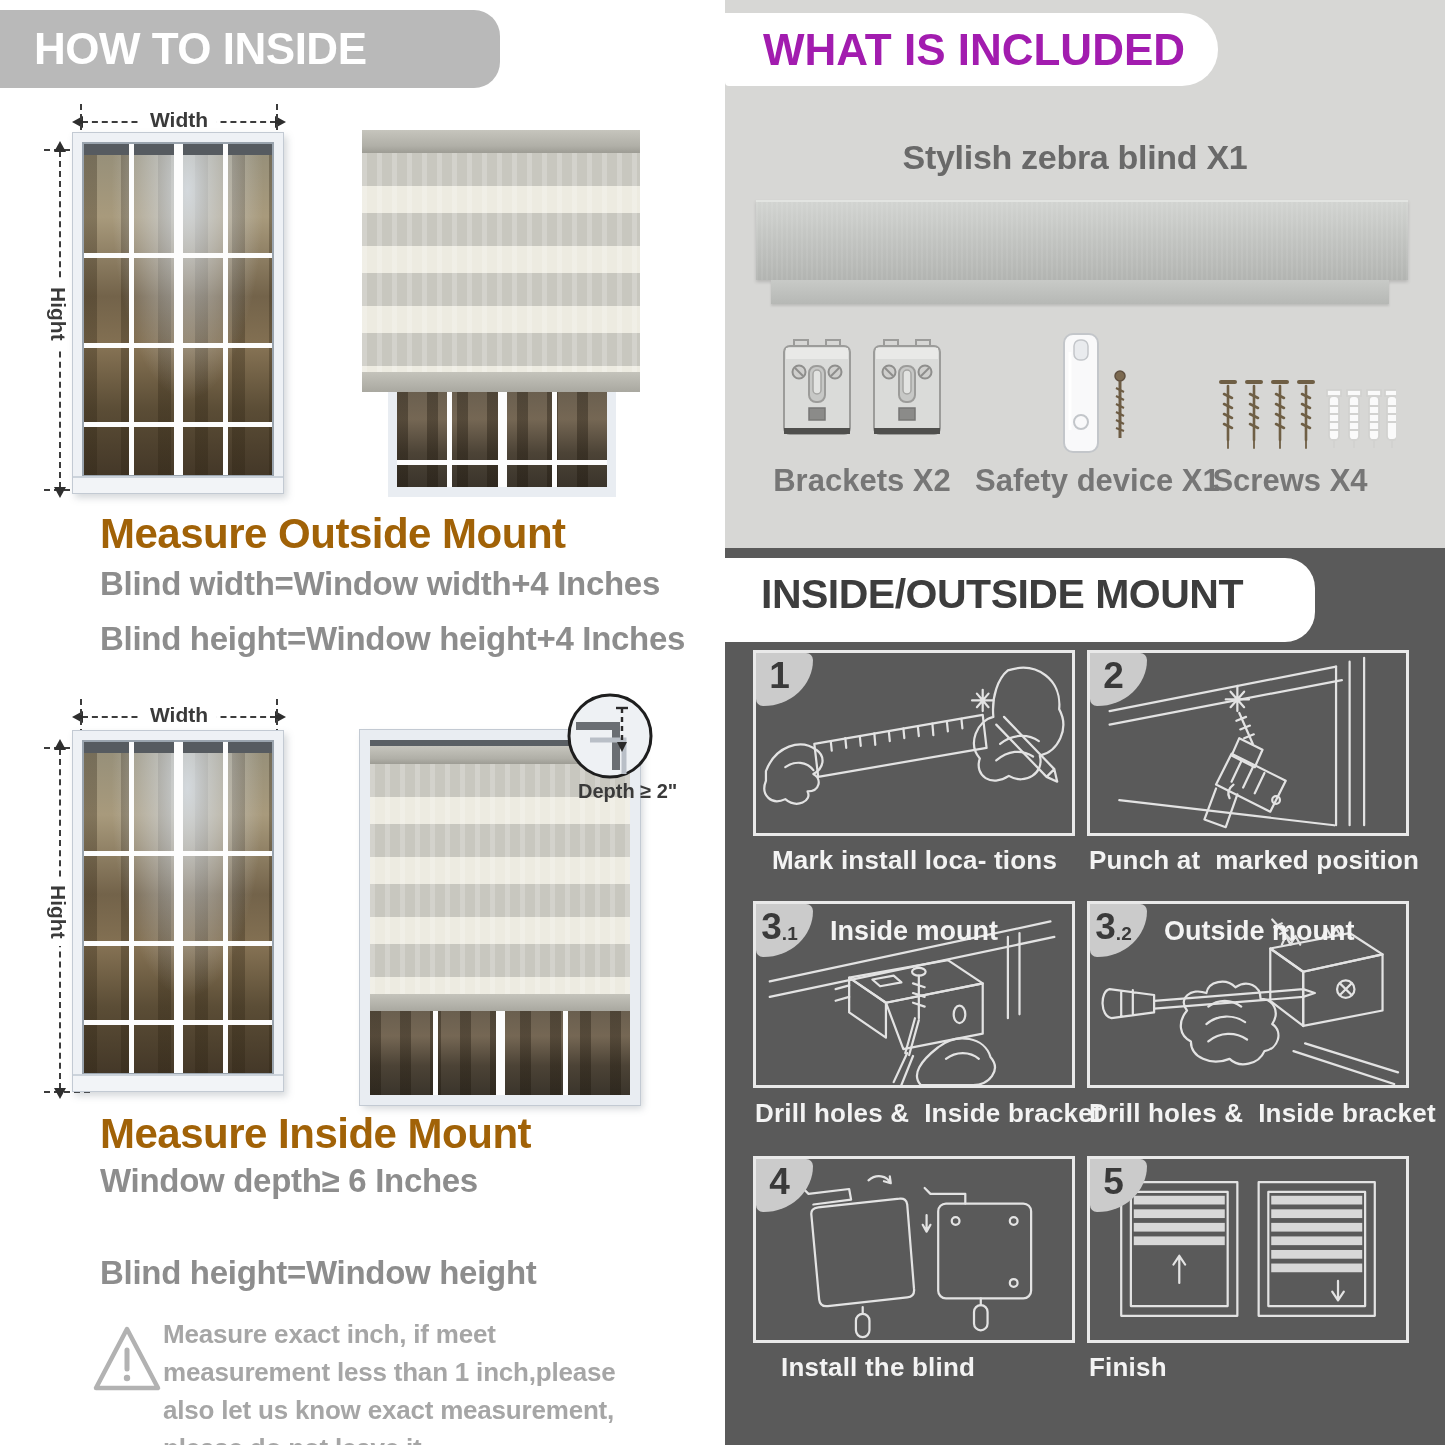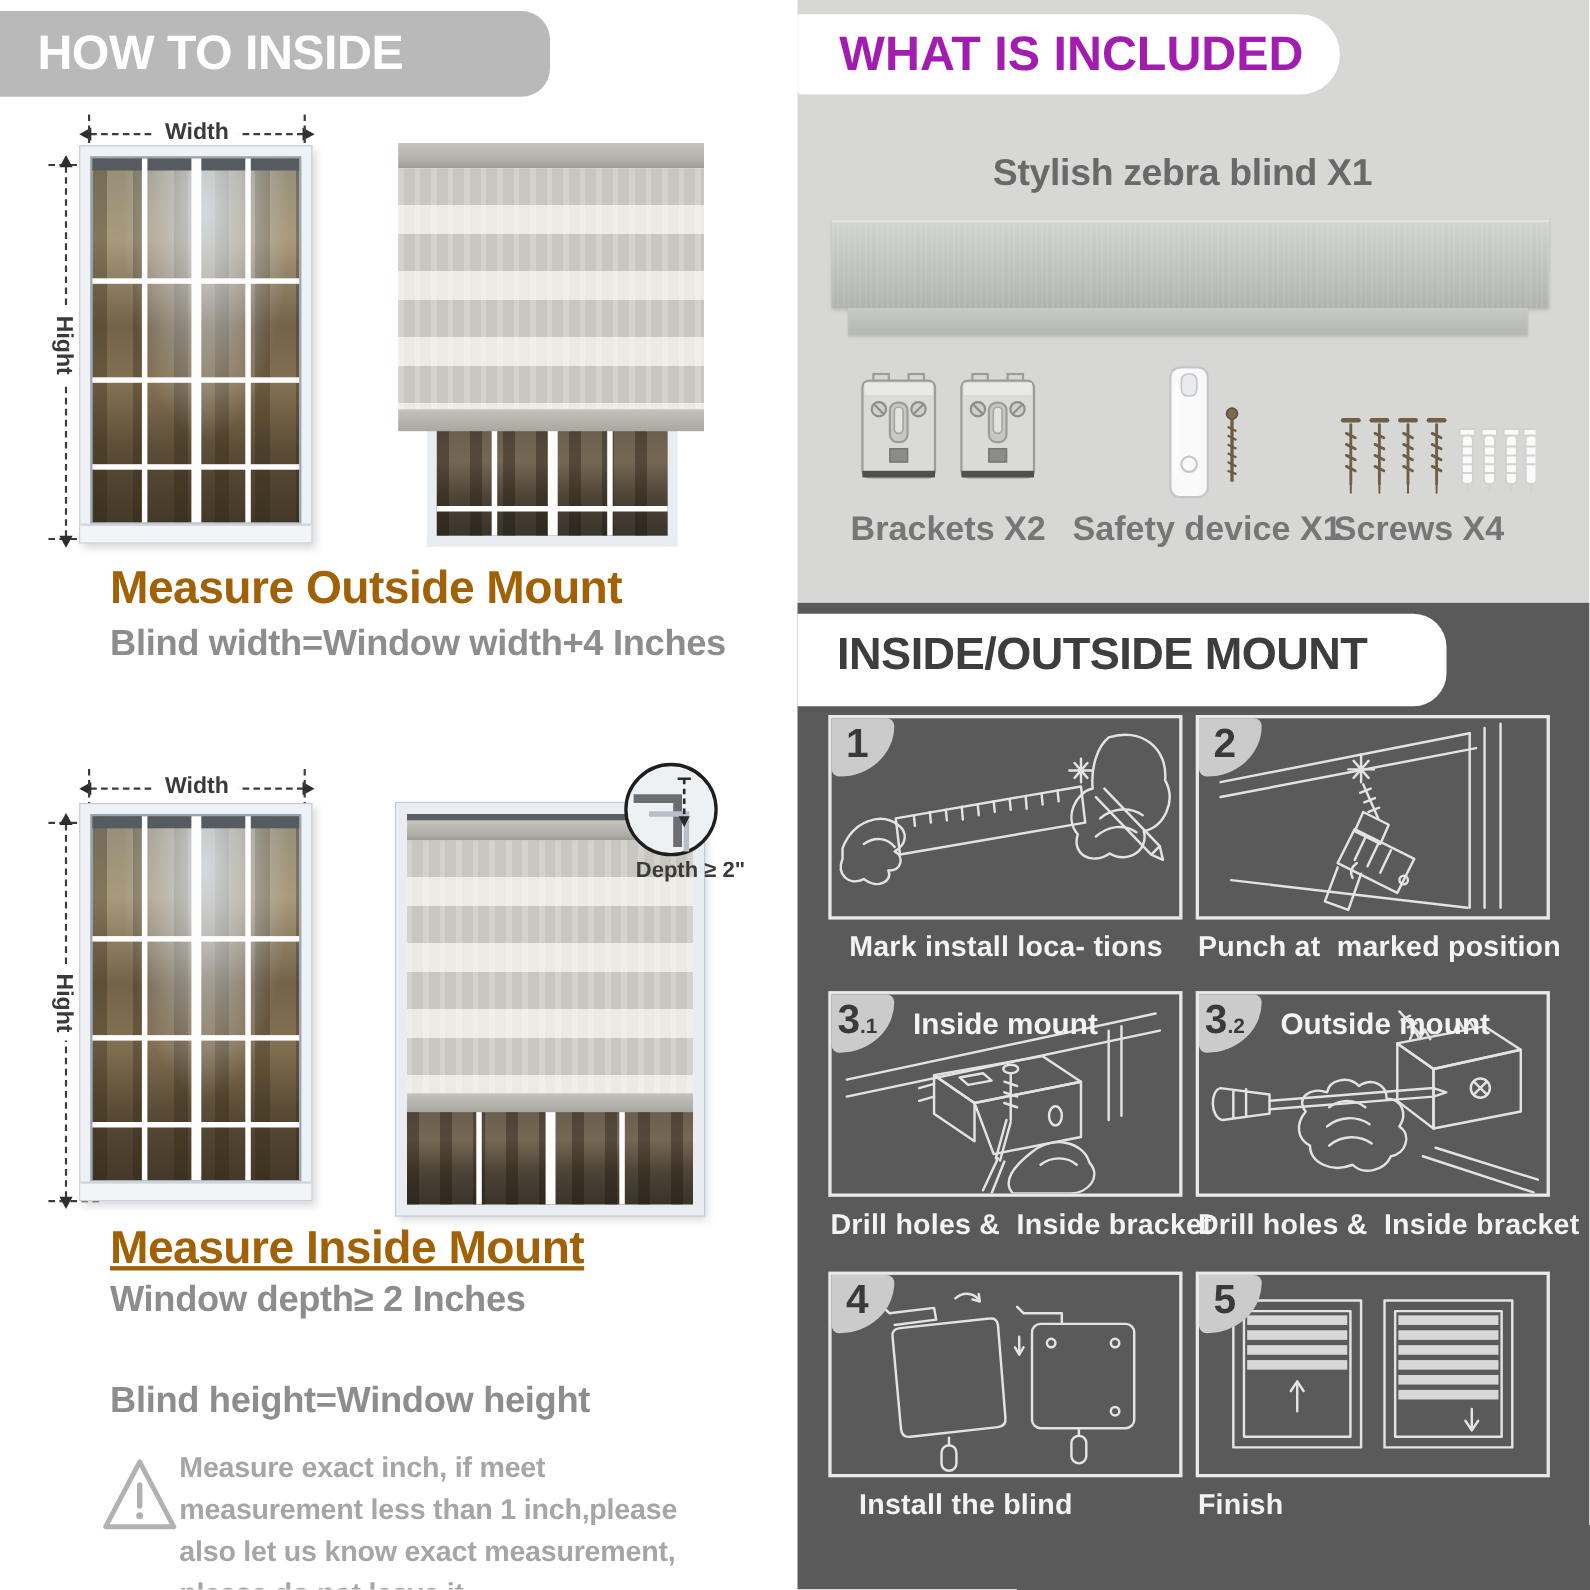--- a/index.html
+++ b/index.html
@@ -128,20 +128,21 @@
     </div>
   </div>
   <div class="abs" style="left:362px;top:130px;width:278px;">
     <div class="cassette" style="height:23px;"></div>
     <div class="zfabric" style="height:219px;"></div>
     <div class="brail" style="height:20px;"></div>
   </div>
 
   <div class="abs h1" style="left:100px;top:510px;">Measure Outside Mount</div>
   <div class="abs rule" style="left:100px;top:565px;">Blind width=Window width+4 Inches</div>
+  <div class="abs rule" style="left:100px;top:620px;">Blind height=Window height+4 Inches</div>
 
   <div class="abs harrow" style="left:82px;top:716px;width:194px;">
     <span class="dimlabel">Width</span>
   </div>
   <div class="abs vtick" style="left:80px;top:699px;"></div>
   <div class="abs vtick" style="left:276px;top:699px;"></div>
 
   <div class="abs htick" style="left:44px;top:747px;"></div>
   <div class="abs htick" style="left:44px;top:1091px;"></div>
   <div class="abs varrow" style="left:59px;top:749px;height:340px;"></div>
@@ -177,22 +178,22 @@
   <svg class="abs" style="left:564px;top:690px;z-index:5;" width="92" height="92" viewBox="0 0 92 92">
     <circle cx="46" cy="46" r="41" fill="#eef1f4" stroke="#1e1e1e" stroke-width="3"></circle>
     <path d="M12,36 H52 V80" fill="none" stroke="#6a6e73" stroke-width="8"></path>
     <path d="M26,50 H60 V84" fill="none" stroke="#b9bfc7" stroke-width="5"></path>
     <path d="M58,18 V56" fill="none" stroke="#2a2a2a" stroke-width="2.4" stroke-dasharray="5 4"></path>
     <path d="M52,18 H64" stroke="#2a2a2a" stroke-width="2.4"></path>
     <path d="M58,62 L53,52 H63 Z" fill="#2a2a2a"></path>
   </svg>
   <div class="abs depth-label" style="left:578px;top:780px;">Depth ≥ 2"</div>
 
-  <div class="abs h1" style="left:100px;top:1110px;text-decoration:underline;">Measure Inside Mount</div>
-  <div class="abs rule" style="left:100px;top:1162px;">Window depth≥ 2 Inches</div>
+  <div class="abs h1" style="left:100px;top:1110px;">Measure Inside Mount</div>
+  <div class="abs rule" style="left:100px;top:1162px;">Window depth≥ 6 Inches</div>
   <div class="abs rule" style="left:100px;top:1254px;">Blind height=Window height</div>
 
   <svg class="abs" style="left:92px;top:1322px;" width="70" height="74" viewBox="0 0 70 74">
     <polygon points="35,7 66,66 4,66" fill="none" stroke="#b2b2b2" stroke-width="4.5" stroke-linejoin="round"></polygon>
     <line x1="35" y1="28" x2="35" y2="47" stroke="#b2b2b2" stroke-width="5" stroke-linecap="round"></line>
     <circle cx="35" cy="56" r="3.2" fill="#b2b2b2"></circle>
   </svg>
   <div class="abs warn-text" style="left:163px;top:1315px;">Measure exact inch, if meet measurement less than 1 inch,please also let us know exact measurement, please do not leave it</div>
 
   <div class="abs lightsec" style="left:725px;top:0;width:720px;height:548px;"></div>

